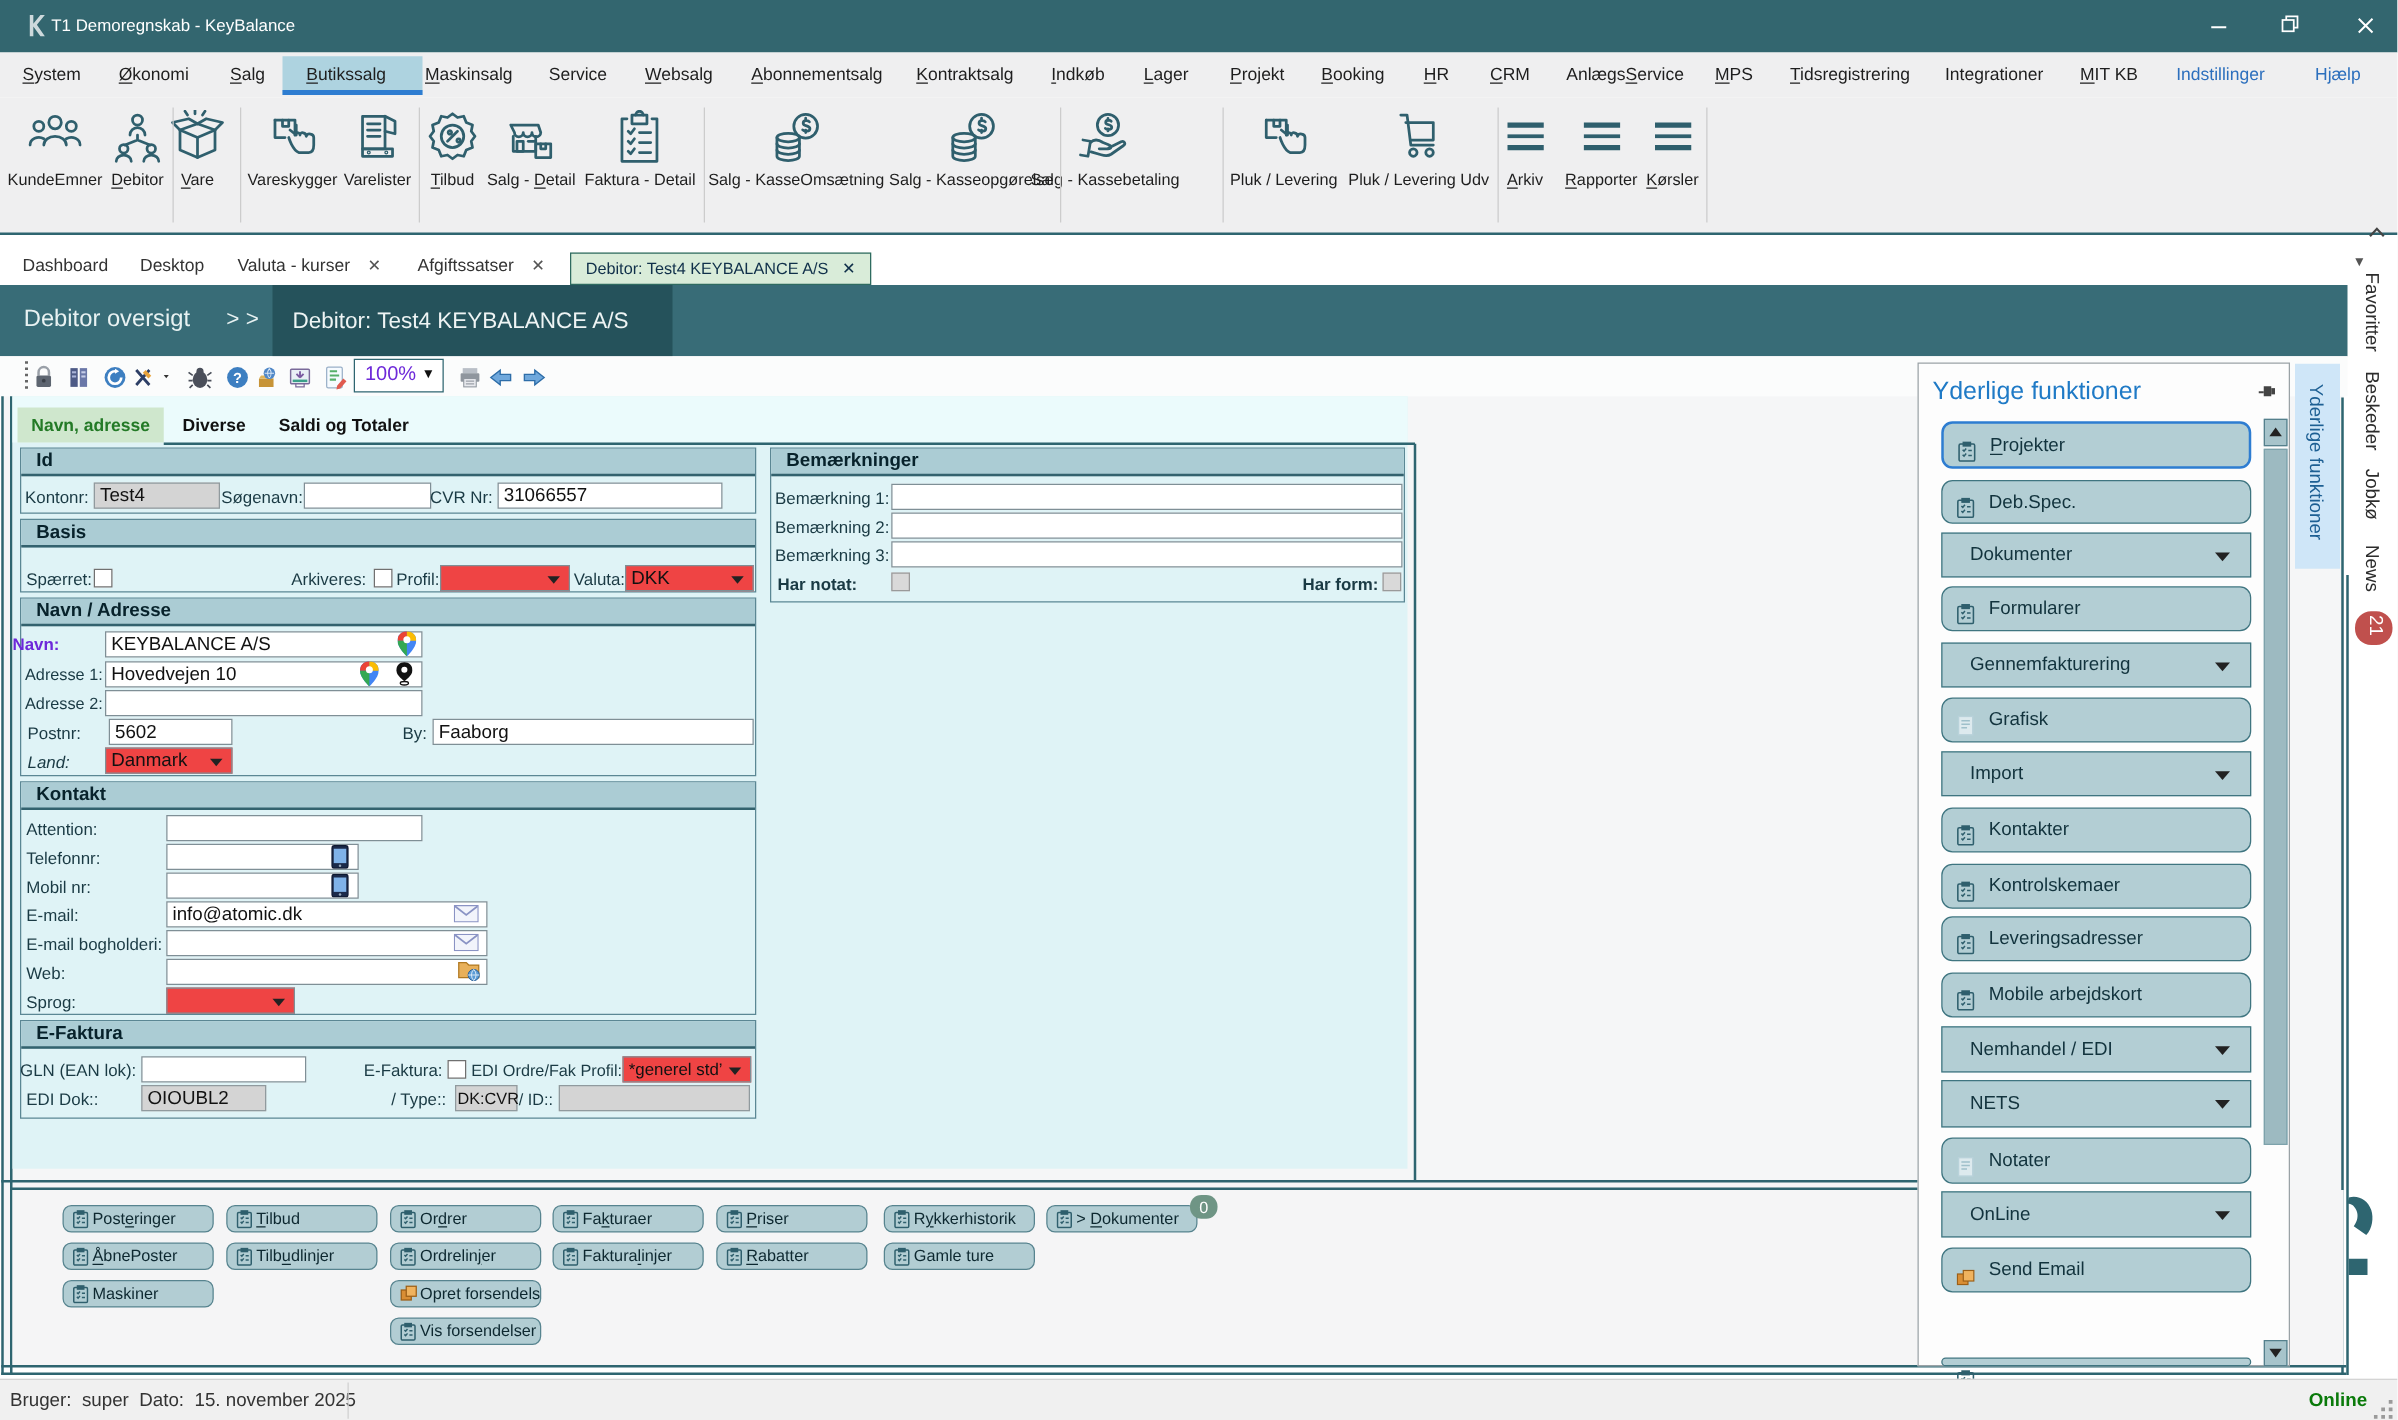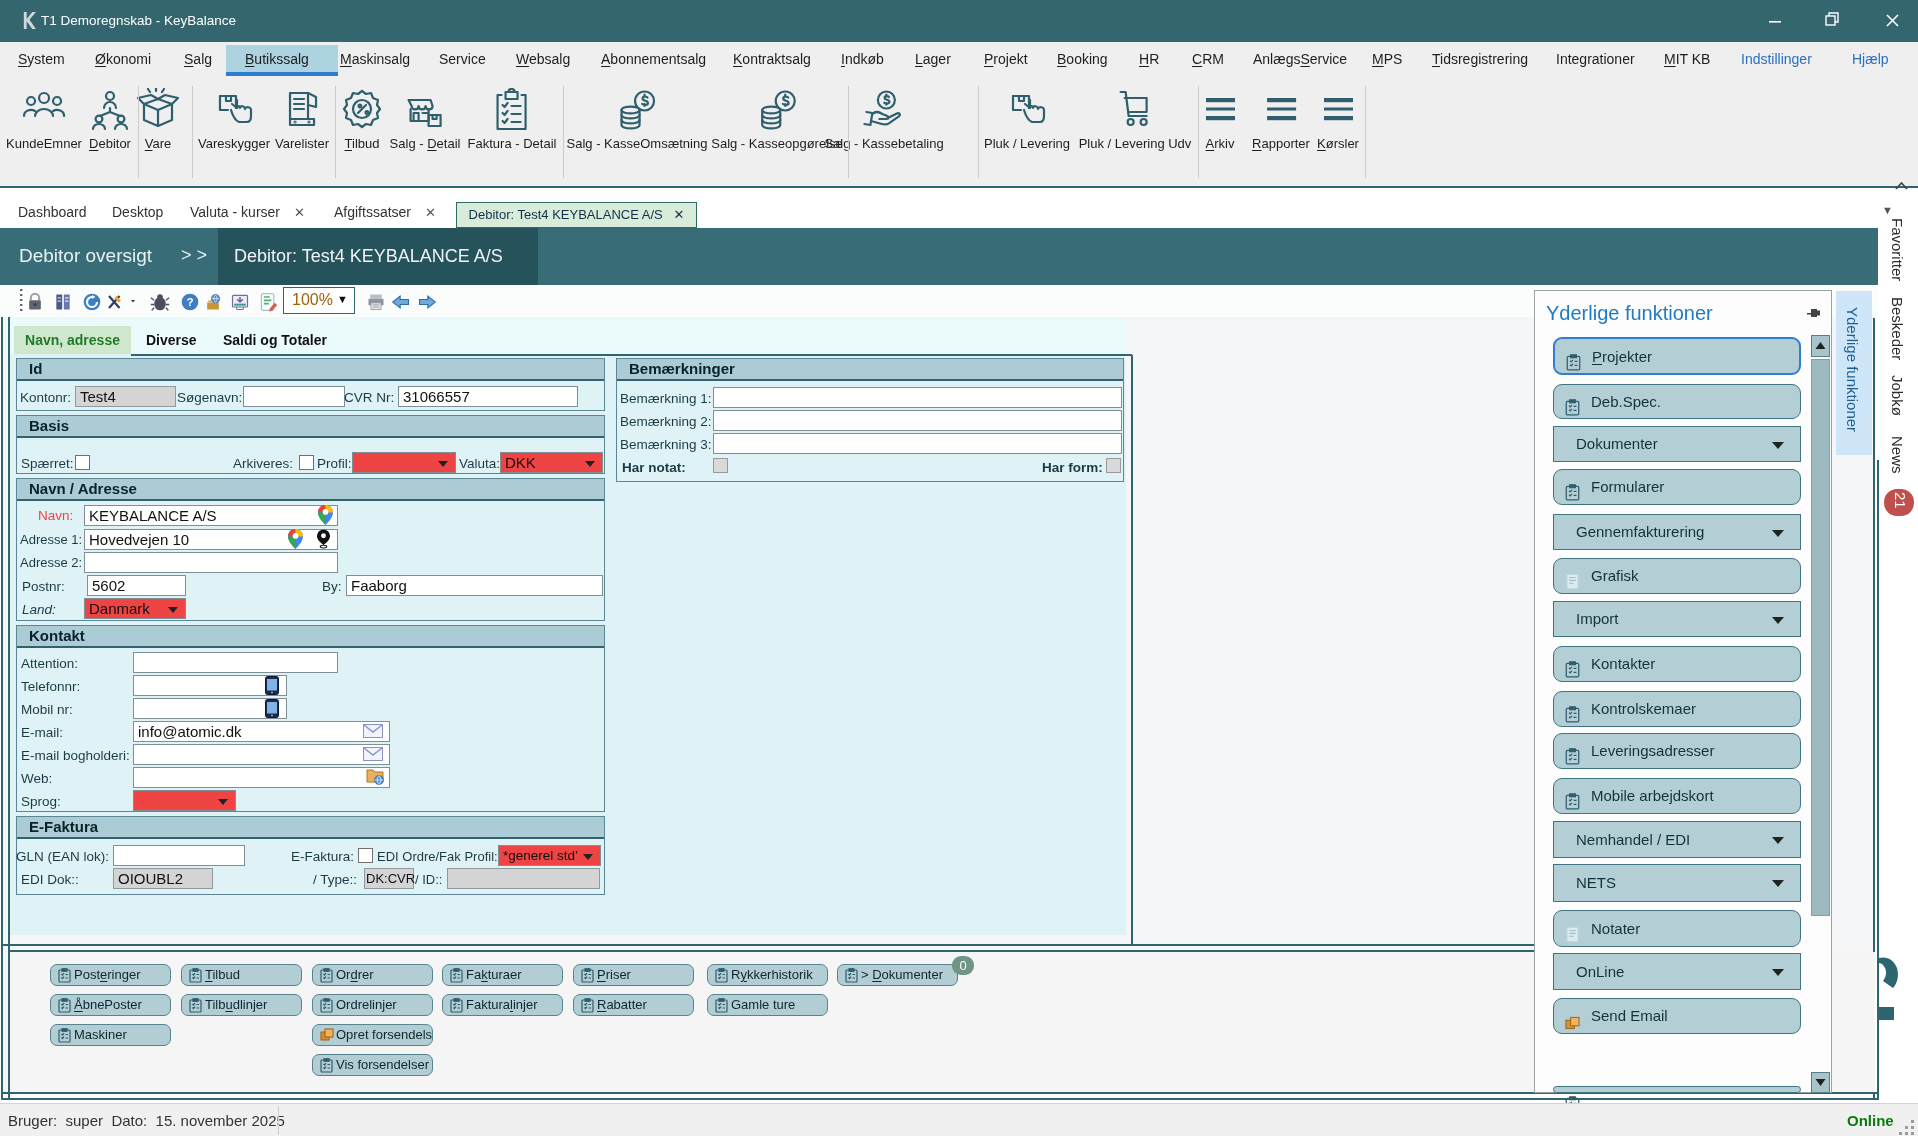--- a/index.html
+++ b/index.html
@@ -411,21 +411,21 @@
       <path d="M12 6 v6 m0 0 l-3.4 -3.4 m3.4 3.4 l3.4 -3.4" stroke="#7a5aa0" stroke-width="1.8" fill="none"></path>
       <rect x="5" y="14" width="14" height="2.4" fill="#3aa089"></rect>
       <path d="M8 18 v3 h8 v-3" stroke="#7a6a9a" stroke-width="1.2" fill="none"></path>
     </svg>
 <svg style="position:absolute; left:257px; top:7px;" width="22" height="20" viewBox="0 0 24 24">
       <rect x="4" y="2" width="15" height="20" rx="1.5" fill="#f6fbff" stroke="#9ab0c8" stroke-width="1.2"></rect>
       <path d="M7 6 h7 M7 10 h9 M7 14 h6" stroke="#57b06a" stroke-width="2"></path>
       <path d="M14 20 l6 -7 3 2.6 -6 7 -3.6 0.8 z" fill="#e05a4e"></path>
     </svg>
 <div style="position:absolute; left:283px; top:2px; width:72px; height:27px; background:#fff; border:1.5px solid #2e6570;">
-      <span style="position:absolute; left:8px; top:3px; font-size:16px; color:#a16207;">100%</span>
+      <span style="position:absolute; left:8px; top:3px; font-size:16px; color:#6d28d9;">100%</span>
       <span style="position:absolute; right:6px; top:5px; font-size:11px; color:#111;">▼</span>
     </div>
 <svg style="position:absolute; left:366px; top:7px;" width="20" height="20" viewBox="0 0 24 24">
       <rect x="5" y="3" width="14" height="5" fill="#b9bfc7"></rect>
       <rect x="3" y="8" width="18" height="8" rx="1" fill="#8f969e"></rect>
       <rect x="6" y="13" width="12" height="8" fill="#e8eaee" stroke="#8f969e" stroke-width="1"></rect>
       <path d="M8 15.5 h8 M8 18 h8" stroke="#9aa0a8" stroke-width="1.2"></path>
     </svg>
 <svg style="position:absolute; left:391px; top:7px;" width="20" height="20" viewBox="0 0 24 24">
       <path d="M11 5 v4 h10 v6 h-10 v4 l-9 -7 z" fill="#6fa8dc" stroke="#2d6da8" stroke-width="1.3"></path>
@@ -471,21 +471,21 @@
 <div class="cb" style="left:75px; top:455px;"></div>
 <div class="lbl" style="left:233px; top:456px;">Arkiveres:</div>
 <div class="cb" style="left:299px; top:455px;"></div>
 <div class="lbl" style="left:317px; top:456px;">Profil:</div>
 <div class="dd" style="left:352px; top:452px; width:104px; height:21px;"></div>
 <div class="lbl" style="left:459px; top:456px;">Valuta:</div>
 <div class="dd" style="left:500px; top:452px; width:103px; height:21px;">DKK</div>
 <div class="sect" style="left:16px; top:478px; width:589px; height:143px;">
       <div class="shead">Navn / Adresse</div>
     </div>
-<div class="lbl" style="left:38px; top:508px; color:#ef4444; font-weight:normal;">Navn:</div>
+<div class="lbl" style="left:10px; top:508px; color:#6d28d9; font-weight:bold;">Navn:</div>
 <div class="fld" style="left:84px; top:505px; width:254px; height:21px;">KEYBALANCE A/S</div>
 <div class="abs" style="left:318px; top:505px;"><svg width="15" height="20" viewBox="0 0 24 32">
         <path d="M12 0 C5 0 0 5 0 12 C0 21 12 32 12 32 C12 32 24 21 24 12 C24 5 19 0 12 0 Z" fill="#4285f4"></path>
         <path d="M12 0 C5 0 0 5 0 12 L12 12 Z" fill="#ea4335"></path>
         <path d="M24 12 C24 5 19 0 12 0 L12 12 Z" fill="#fbbc04"></path>
         <path d="M0 12 C0 21 12 32 12 32 L12 12 Z" fill="#34a853"></path>
         <circle cx="12" cy="11" r="4.5" fill="#fff"></circle>
       </svg></div>
 <div class="lbl" style="left:20px; top:532px; font-size:13px;">Adresse 1:</div>
 <div class="fld" style="left:84px; top:529px; width:254px; height:21px;">Hovedvejen 10</div>

